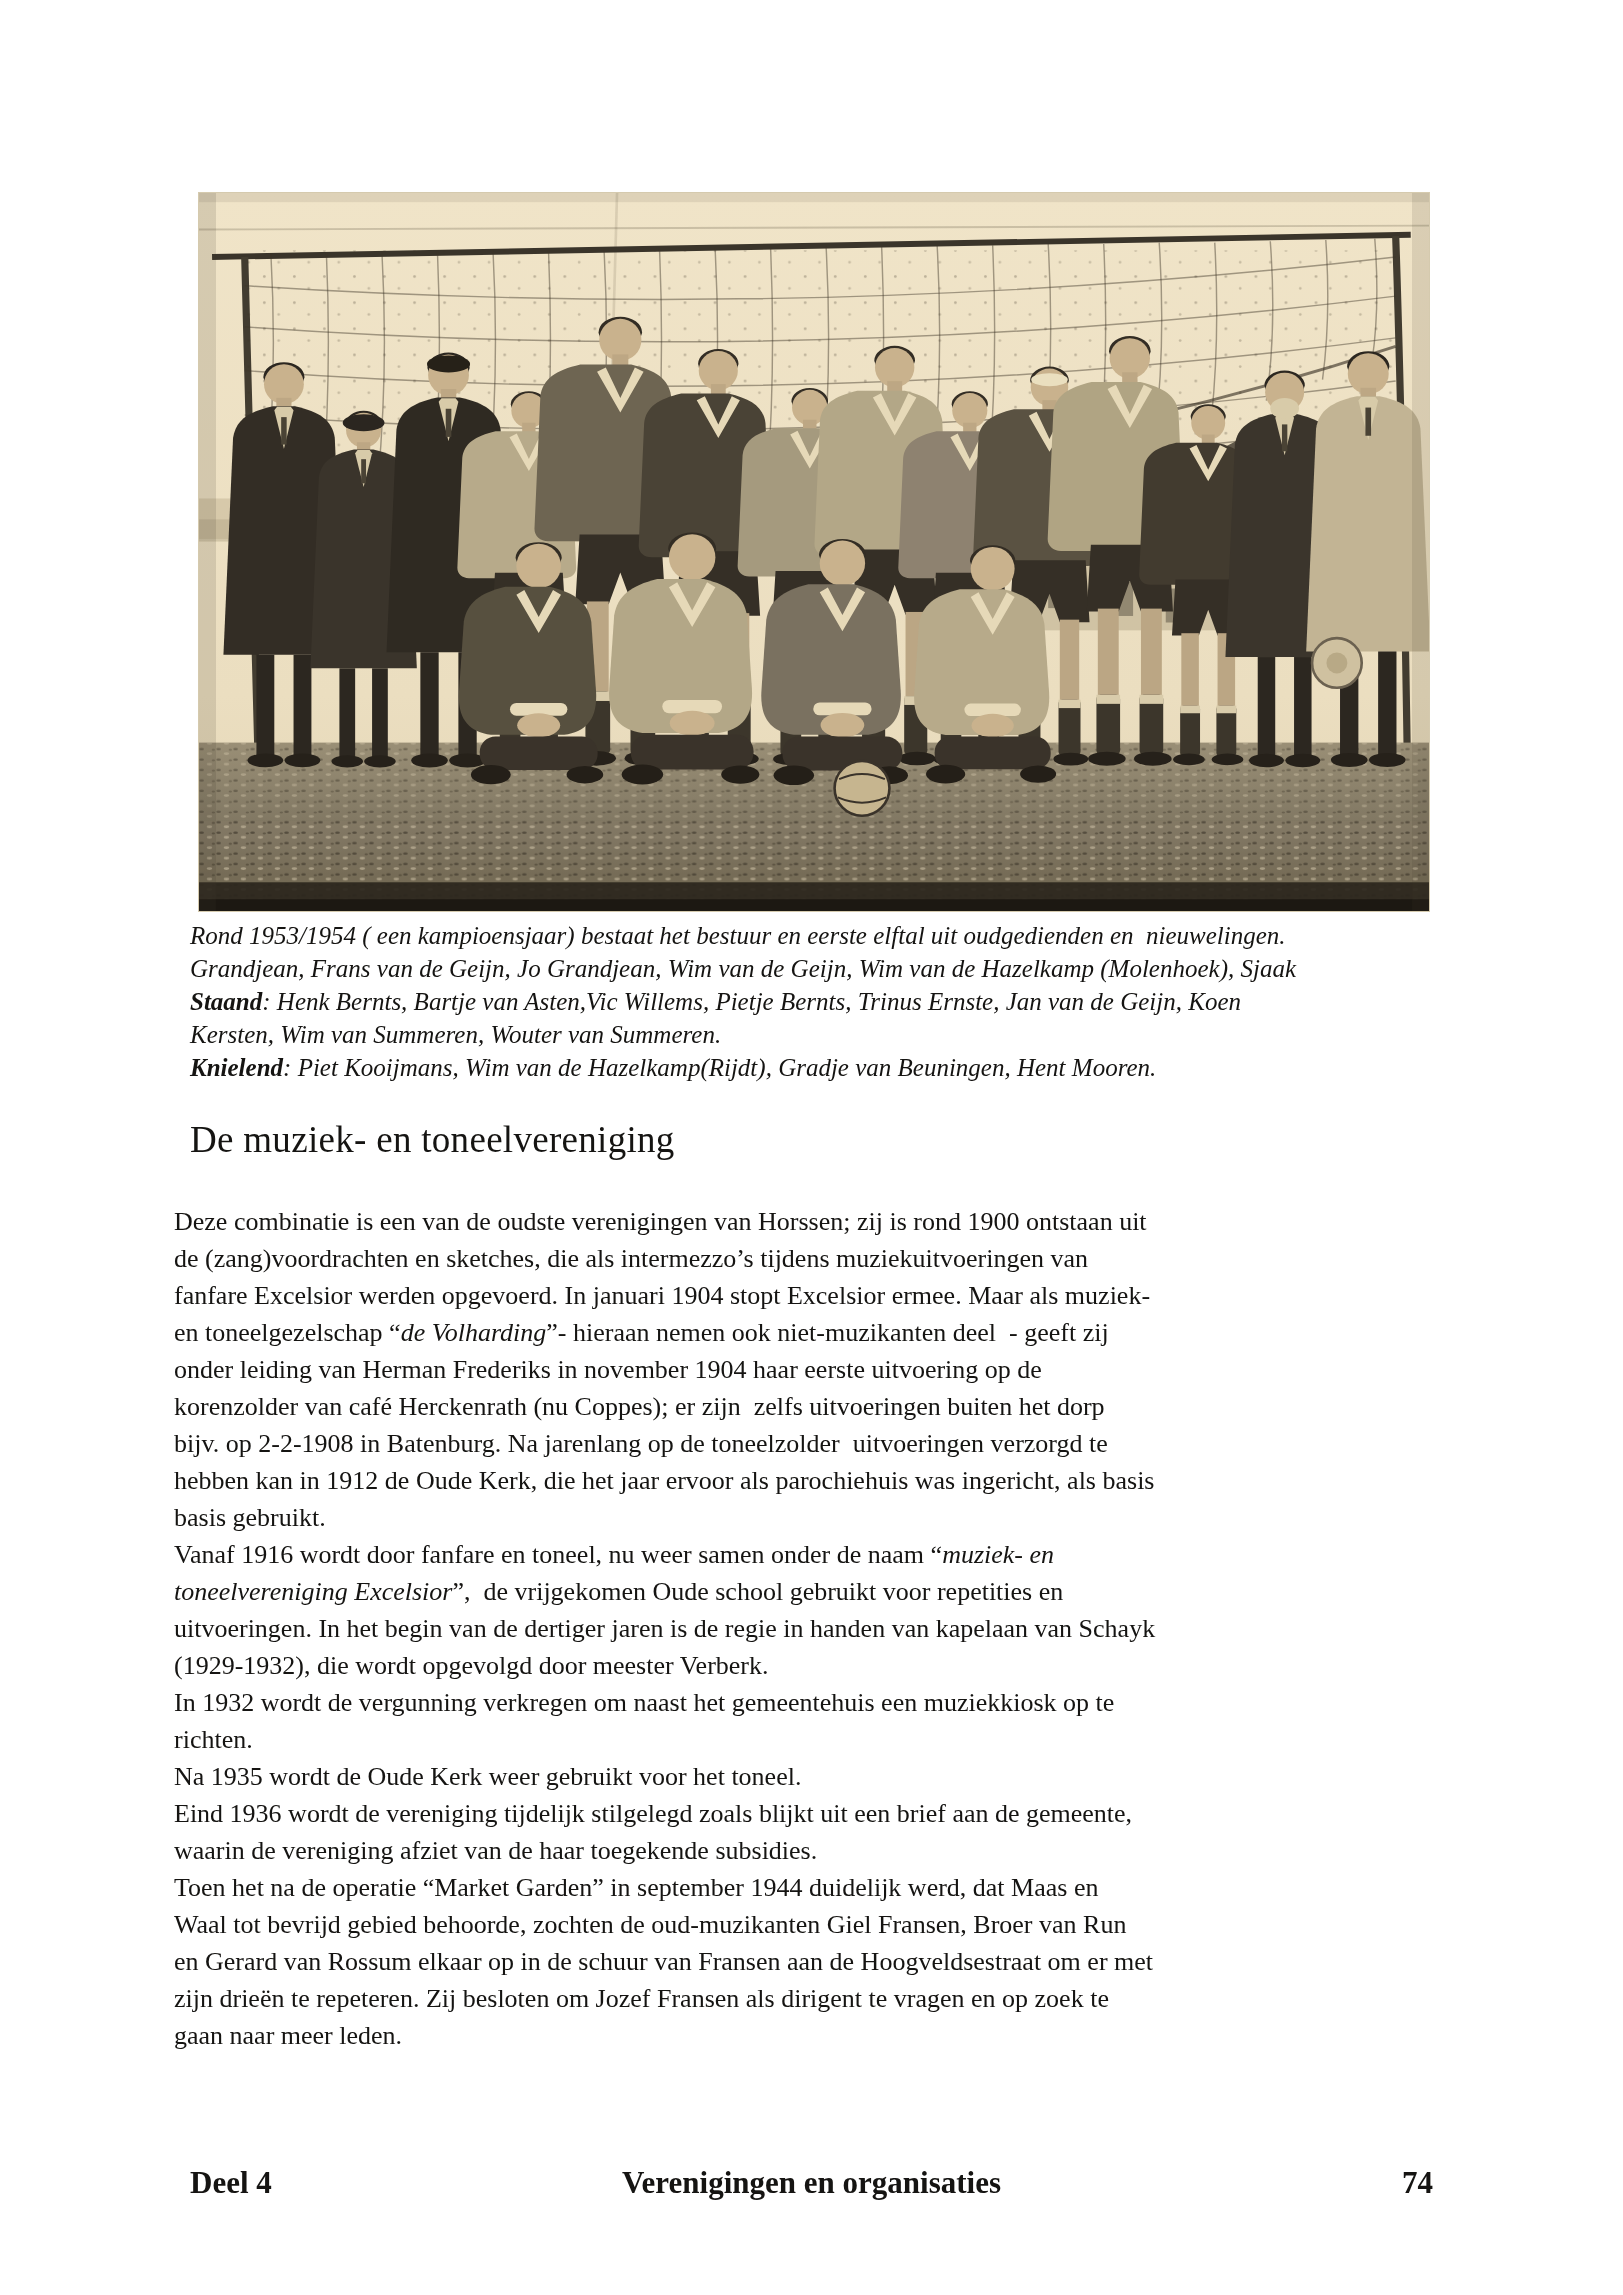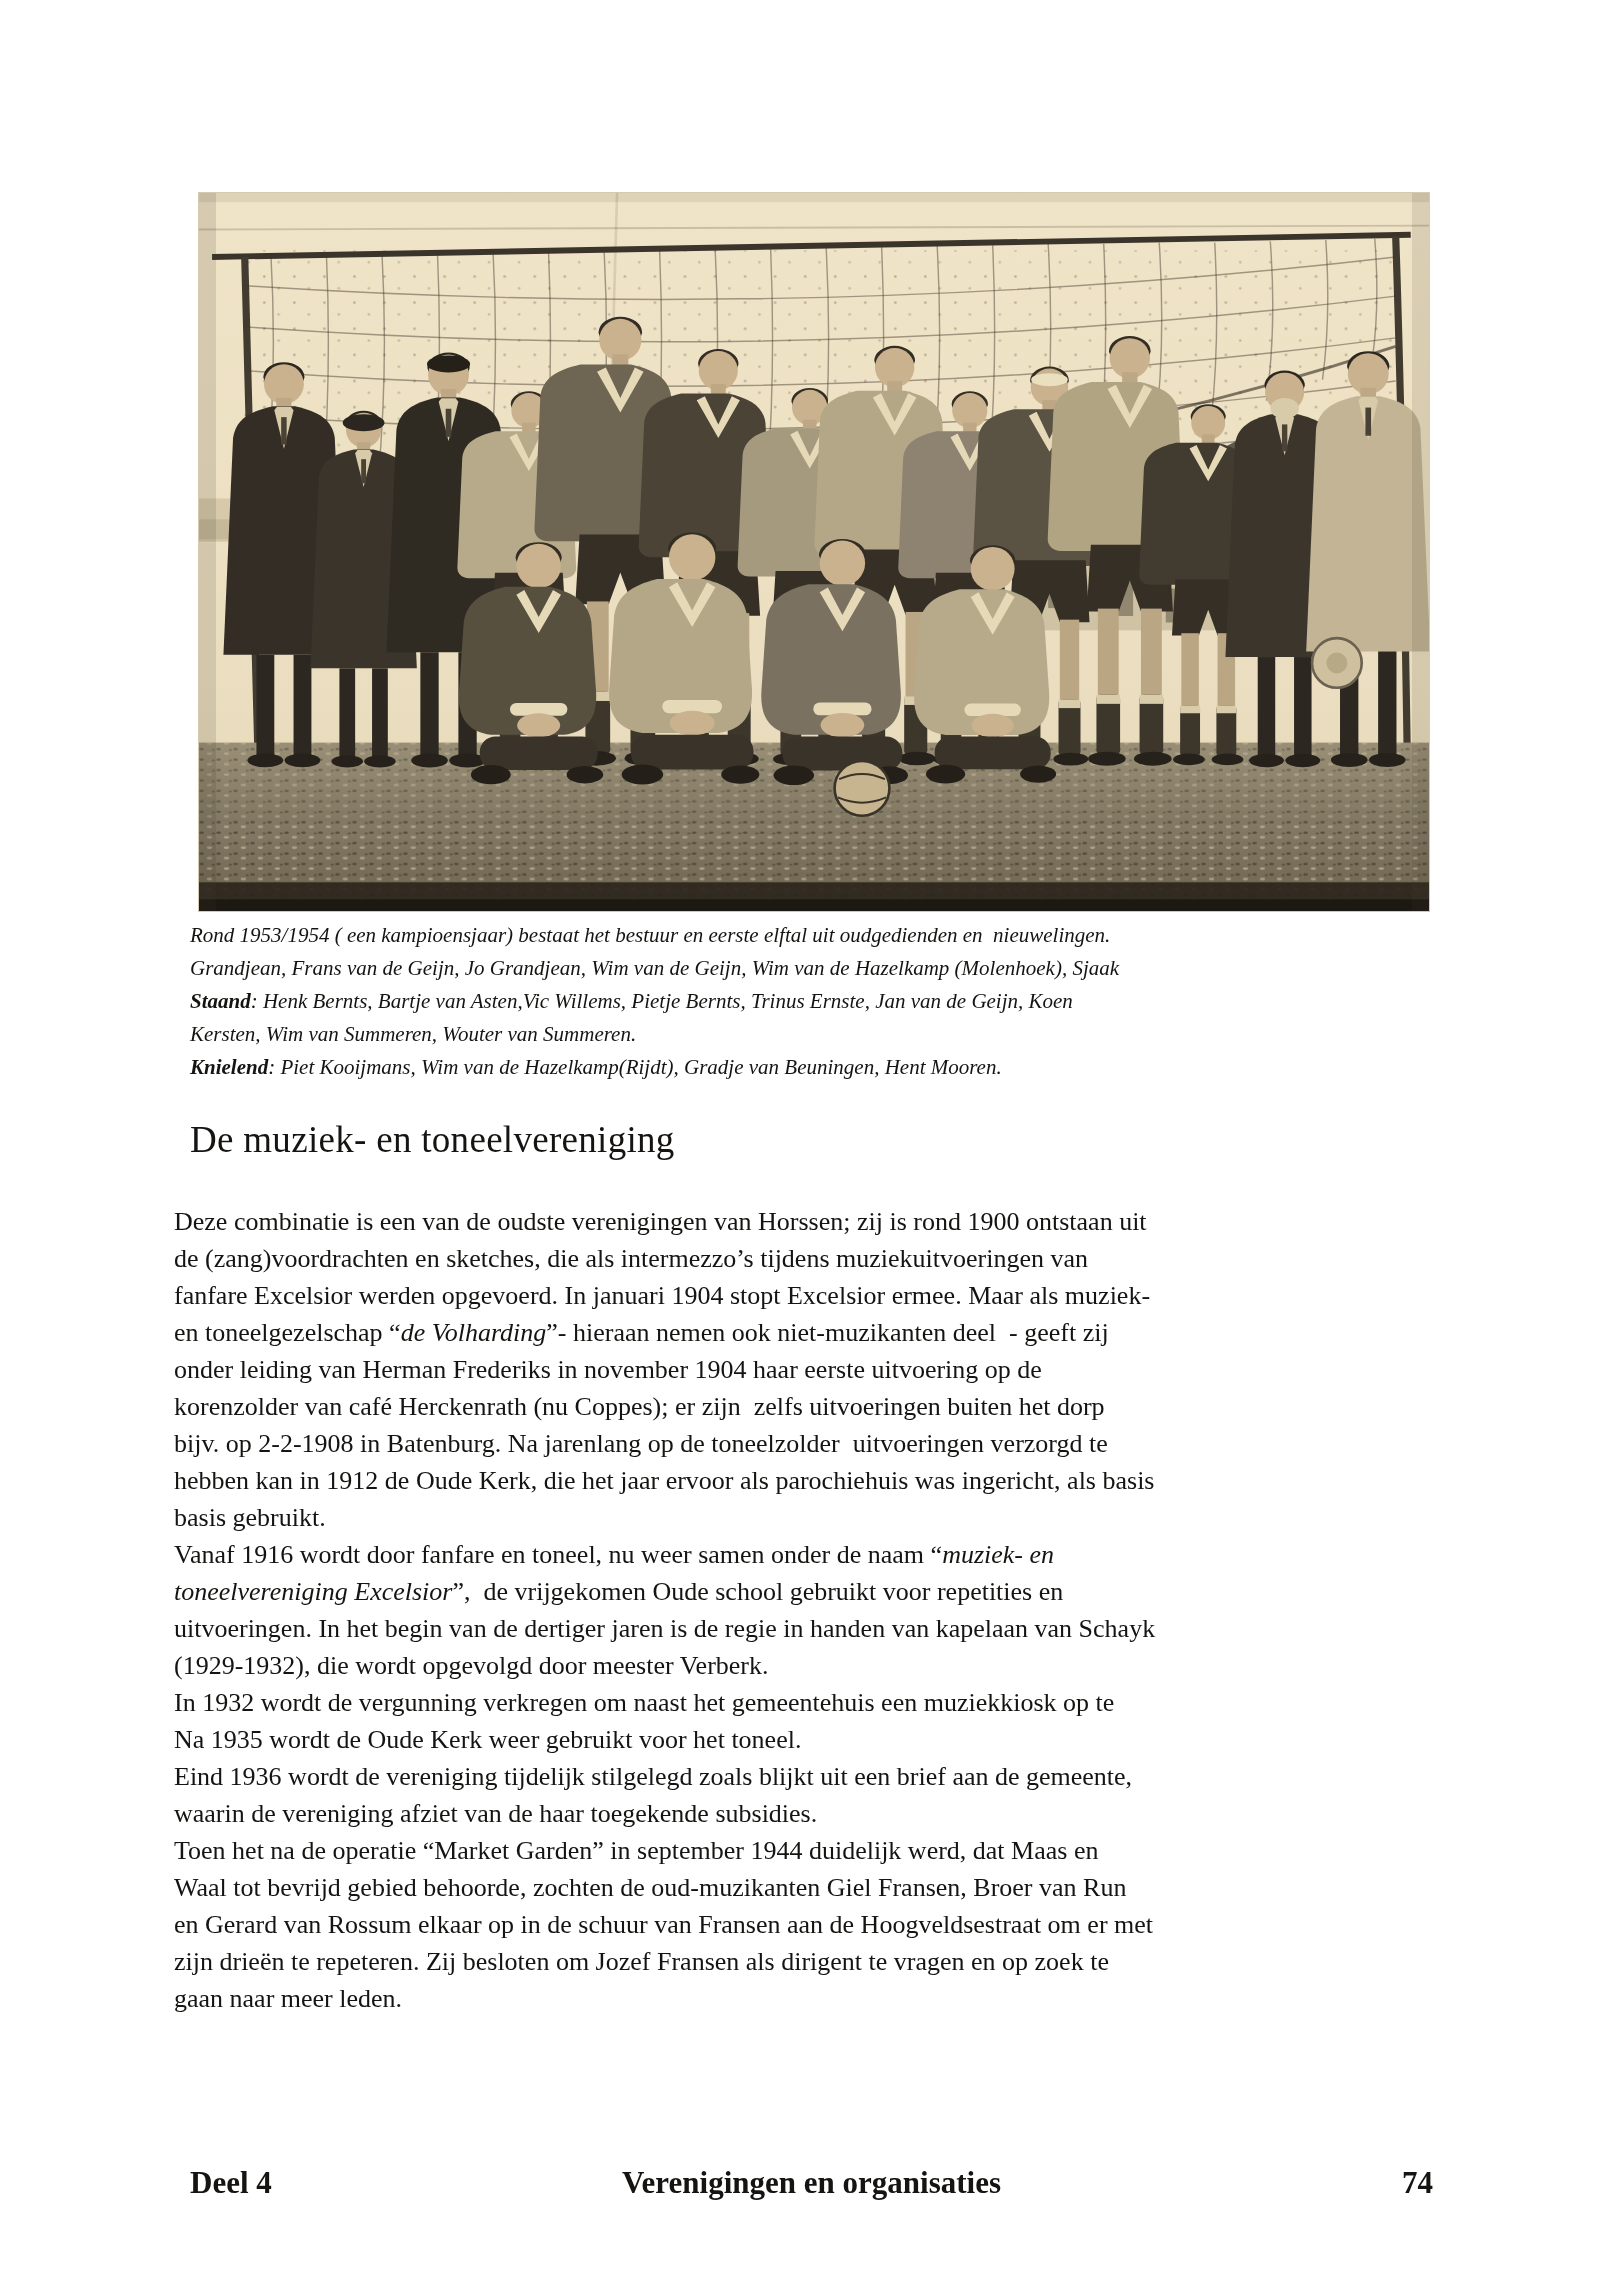--- a/index.html
+++ b/index.html
@@ -11,21 +11,21 @@
     color:#151412;
     overflow:hidden;
   }
   .photo{
     position:absolute;left:198px;top:192px;width:1232px;height:720px;
     border:0.7px solid #d5caae;box-sizing:border-box;
   }
   .photo svg{display:block;width:100%;height:100%;}
   .caption{
     position:absolute;left:190px;top:919px;width:1250px;
-    font-style:italic;font-size:21px;line-height:33px;
+    font-style:italic;font-size:25px;line-height:33px;
   }
   .heading{
     position:absolute;left:190px;top:1118px;margin:0;
     font-size:37px;font-weight:normal;letter-spacing:0.3px;
   }
   .bodytext{
     position:absolute;left:174px;top:1203px;width:1250px;
     font-size:26px;line-height:37px;
   }
   .tline{white-space:pre;}
@@ -217,20 +217,21 @@
       <div class="tline"><span>onder leiding van Herman Frederiks in november 1904 haar eerste uitvoering op de</span></div>
       <div class="tline"><span>korenzolder van café Herckenrath (nu Coppes); er zijn  zelfs uitvoeringen buiten het dorp</span></div>
       <div class="tline"><span>bijv. op 2-2-1908 in Batenburg. Na jarenlang op de toneelzolder  uitvoeringen verzorgd te</span></div>
       <div class="tline"><span>hebben kan in 1912 de Oude Kerk, die het jaar ervoor als parochiehuis was ingericht, als basis</span></div>
       <div class="tline"><span>basis gebruikt.</span></div>
       <div class="tline"><span>Vanaf 1916 wordt door fanfare en toneel, nu weer samen onder de naam “</span><span class="it">muziek- en</span></div>
       <div class="tline"><span class="it">toneelvereniging Excelsior</span><span>”,  de vrijgekomen Oude school gebruikt voor repetities en</span></div>
       <div class="tline"><span>uitvoeringen. In het begin van de dertiger jaren is de regie in handen van kapelaan van Schayk</span></div>
       <div class="tline"><span>(1929-1932), die wordt opgevolgd door meester Verberk.</span></div>
       <div class="tline"><span>In 1932 wordt de vergunning verkregen om naast het gemeentehuis een muziekkiosk op te</span></div>
+      <div class="tline"><span>richten.</span></div>
       <div class="tline"><span>Na 1935 wordt de Oude Kerk weer gebruikt voor het toneel.</span></div>
       <div class="tline"><span>Eind 1936 wordt de vereniging tijdelijk stilgelegd zoals blijkt uit een brief aan de gemeente,</span></div>
       <div class="tline"><span>waarin de vereniging afziet van de haar toegekende subsidies.</span></div>
       <div class="tline"><span>Toen het na de operatie “Market Garden” in september 1944 duidelijk werd, dat Maas en</span></div>
       <div class="tline"><span>Waal tot bevrijd gebied behoorde, zochten de oud-muzikanten Giel Fransen, Broer van Run</span></div>
       <div class="tline"><span>en Gerard van Rossum elkaar op in de schuur van Fransen aan de Hoogveldsestraat om er met</span></div>
       <div class="tline"><span>zijn drieën te repeteren. Zij besloten om Jozef Fransen als dirigent te vragen en op zoek te</span></div>
       <div class="tline"><span>gaan naar meer leden.</span></div>
     </div>
 

